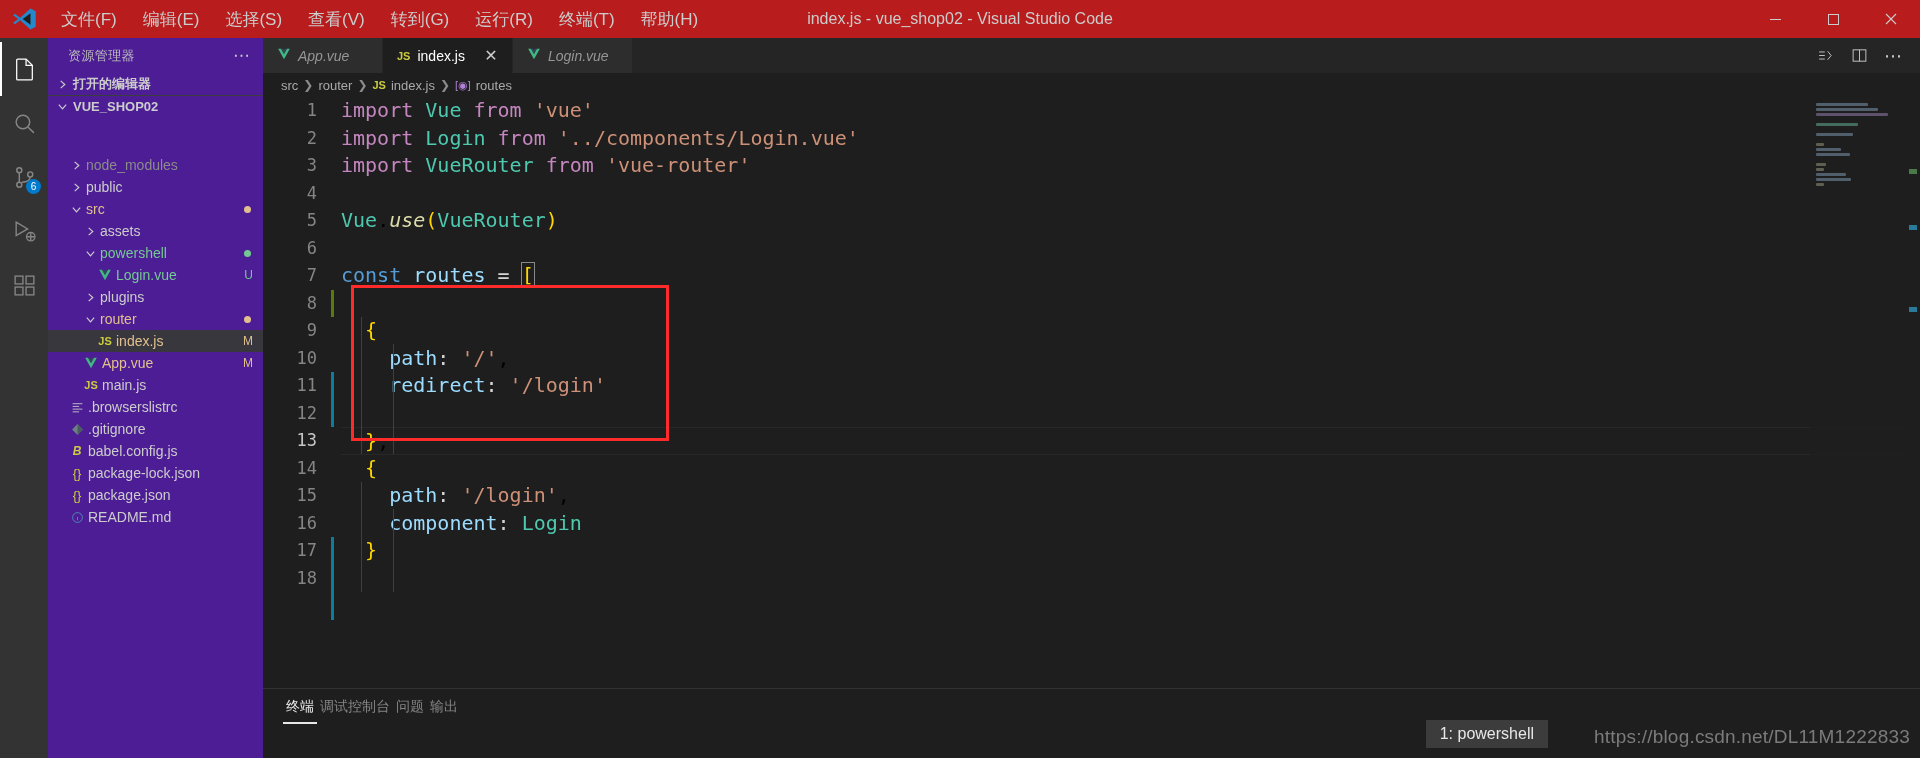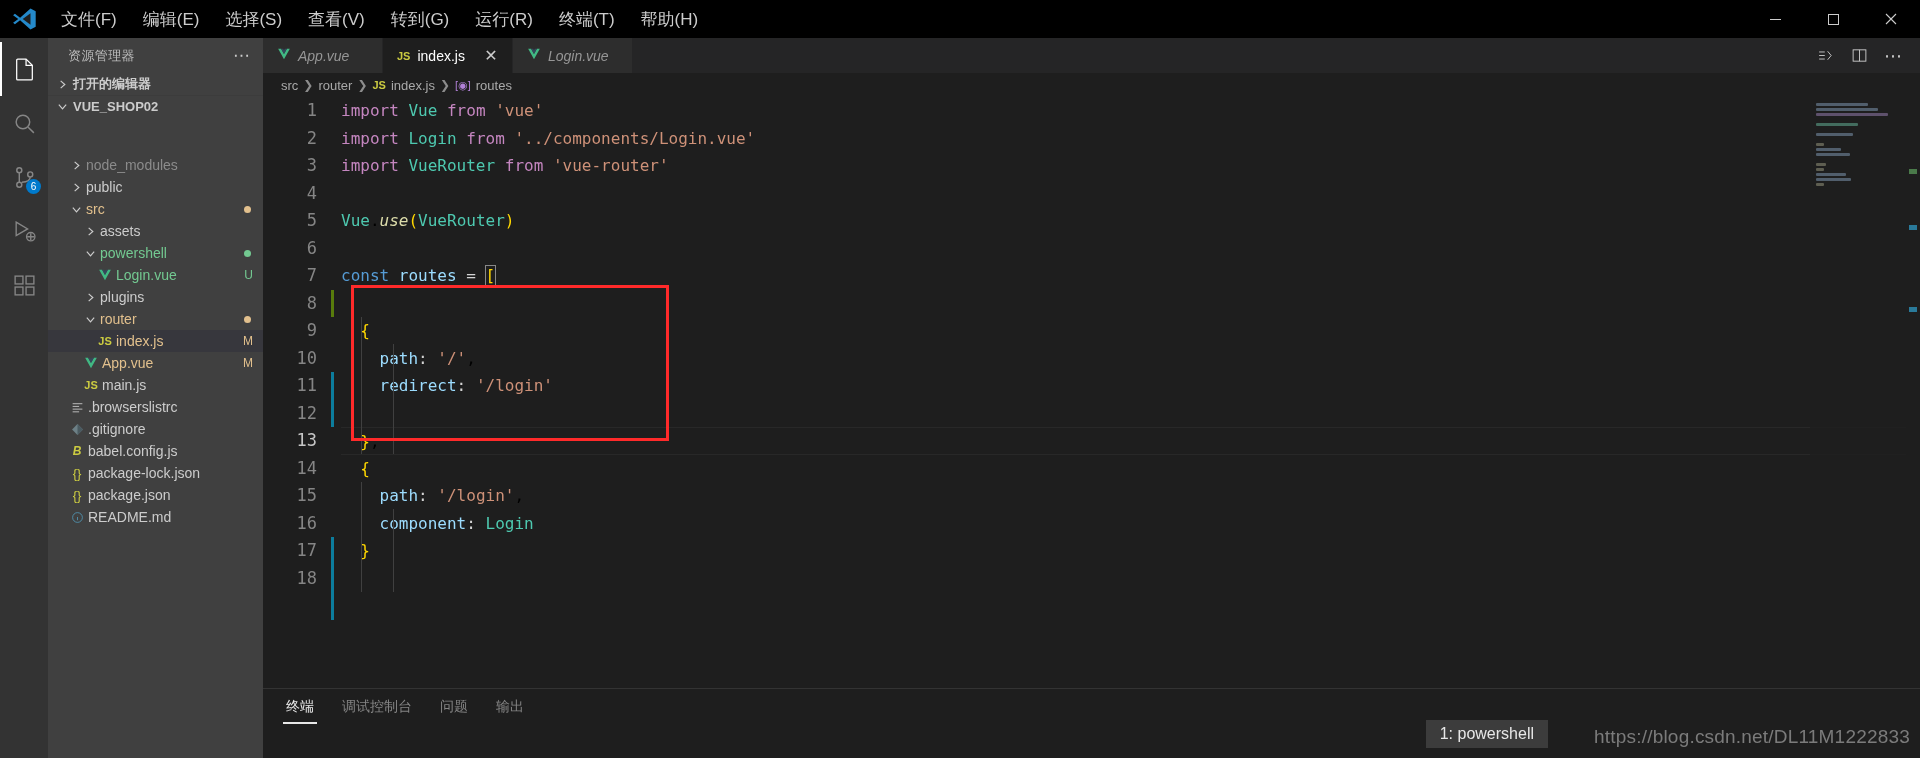--- a/index.html
+++ b/index.html
@@ -6,21 +6,21 @@
   html, body {
     width: 1920px; height: 758px;
     background: #1e1e1e;
     font-family: "Liberation Sans", sans-serif;
     overflow: hidden;
   }
   .app { width: 1920px; height: 758px; display: flex; flex-direction: column; position: relative; }
 
   
   .titlebar {
-    height: 38px; background: #000000; display: flex; align-items: center;
+    height: 38px; background: #b91c1c; display: flex; align-items: center;
     flex: 0 0 38px; position: relative;
   }
   .vs-logo { width: 48px; height: 38px; display: flex; align-items: center; justify-content: center; }
   .menu { display: flex; align-items: center; gap: 0px; }
   .menu-item {
     color: #cccccc; font-size: 17px; padding: 4px 13px; white-space: nowrap;
     font-family: "Liberation Sans", sans-serif;
   }
   .title-center {
     position: absolute; left: 0; right: 0; text-align: center;
@@ -46,21 +46,21 @@
     content: ""; position: absolute; left: 0; top: 0; bottom: 0; width: 2px; background: #ffffff;
   }
   .act-badge {
     position: absolute; right: 7px; bottom: 10px; background: #007acc; color: #fff;
     font-size: 10px; min-width: 15px; height: 15px; border-radius: 8px;
     display: flex; align-items: center; justify-content: center; padding: 0 3px;
   }
 
   
   .sidebar {
-    width: 215px; background: #404040; flex: 0 0 215px; display: flex; flex-direction: column;
+    width: 215px; background: #4c1d95; flex: 0 0 215px; display: flex; flex-direction: column;
     overflow: hidden;
   }
   .sb-header {
     height: 35px; display: flex; align-items: center; justify-content: space-between;
     padding: 0 6px 0 20px; color: #bbbbbb; font-size: 13px; letter-spacing: .4px;
   }
   .sb-dots { color: #cccccc; font-size: 17px; letter-spacing: 1px; padding: 0 6px; }
   .sb-section {
     height: 22px; display: flex; align-items: center; gap: 3px; padding-left: 6px;
     color: #cccccc; font-size: 13px; font-weight: bold;
@@ -104,21 +104,21 @@
 
   .code-wrap { flex: 1 1 auto; display: flex; position: relative; min-height: 0; overflow: hidden; }
   .gutter-deco { width: 14px; flex: 0 0 14px; }
   .linenos {
     width: 54px; flex: 0 0 54px; text-align: right; padding-right: 14px;
     color: #858585; font-family: "DejaVu Sans Mono", monospace; font-size: 17px;
   }
   .linenos .ln { height: 27.5px; line-height: 27.5px; }
   .linenos .ln.cur { color: #c6c6c6; }
   .code-lines {
-    flex: 1 1 auto; font-family: "DejaVu Sans Mono", monospace; font-size: 16px;
+    flex: 1 1 auto; font-family: "DejaVu Sans Mono", monospace; font-size: 20px;
     position: relative; padding-left: 10px; min-width: 0;
   }
   .cl { height: 27.5px; line-height: 27.5px; white-space: pre; }
   .cur-line-border { border-top: 1px solid #282828; border-bottom: 1px solid #282828; box-sizing: border-box; }
 
   .kw      { color: #c586c0; }
   .kw2     { color: #569cd6; }
   .ident   { color: #9cdcfe; }
   .cls     { color: #4ec9b0; }
   .str     { color: #ce9178; }
@@ -142,21 +142,21 @@
   .minimap {
     position: absolute; right: 14px; top: 0; width: 96px; bottom: 0;
     background: #1e1e1e; opacity: .85;
   }
   .mini-line { height: 3px; margin-bottom: 2px; border-radius: 1px; }
   .scroll-deco { position: absolute; right: 0; top: 0; width: 14px; bottom: 0; background: #1e1e1e; }
   .scroll-mark { position: absolute; right: 3px; width: 8px; height: 5px; }
 
   
   .panel { height: 70px; flex: 0 0 70px; background: #1e1e1e; border-top: 1px solid #333; display: flex; flex-direction: column; }
-  .panel-tabs { height: 35px; display: flex; align-items: center; padding-left: 20px; gap: 22px; }
+  .panel-tabs { height: 35px; display: flex; align-items: center; padding-left: 20px; }
   .ptab { color: #848484; font-size: 14px; position: relative; height: 35px; display: flex; align-items: center; padding: 0 3px; }
   .ptab.active { color: #e7e7e7; }
   .ptab.active::after { content:""; position:absolute; left:0; right:0; bottom:0; height:2px; background:#e7e7e7; }
 
   .term-select {
     position: absolute; right: 372px; bottom: 10px;
     background: #3c3c3c; color: #e7e7e7; font-size: 16px; padding: 5px 14px;
   }
   .watermark {
     position: absolute; right: 10px; bottom: 10px; color: #9a9a9a; font-size: 19px;
@@ -178,20 +178,21 @@
     <div class="menu">
       <div class="menu-item">文件(F)</div>
       <div class="menu-item">编辑(E)</div>
       <div class="menu-item">选择(S)</div>
       <div class="menu-item">查看(V)</div>
       <div class="menu-item">转到(G)</div>
       <div class="menu-item">运行(R)</div>
       <div class="menu-item">终端(T)</div>
       <div class="menu-item">帮助(H)</div>
     </div>
+    <div class="title-center">index.js - vue_shop02 - Visual Studio Code</div>
     <div class="win-ctrls">
       <div class="win-btn">
         <svg width="11" height="11" viewBox="0 0 11 11">
             <rect x="0" y="5" width="11" height="1" fill="#cccccc"></rect>
           </svg>
       </div>
       <div class="win-btn">
         <svg width="11" height="11" viewBox="0 0 11 11">
             <rect x="0.5" y="0.5" width="10" height="10" fill="none" stroke="#cccccc"></rect>
           </svg>

